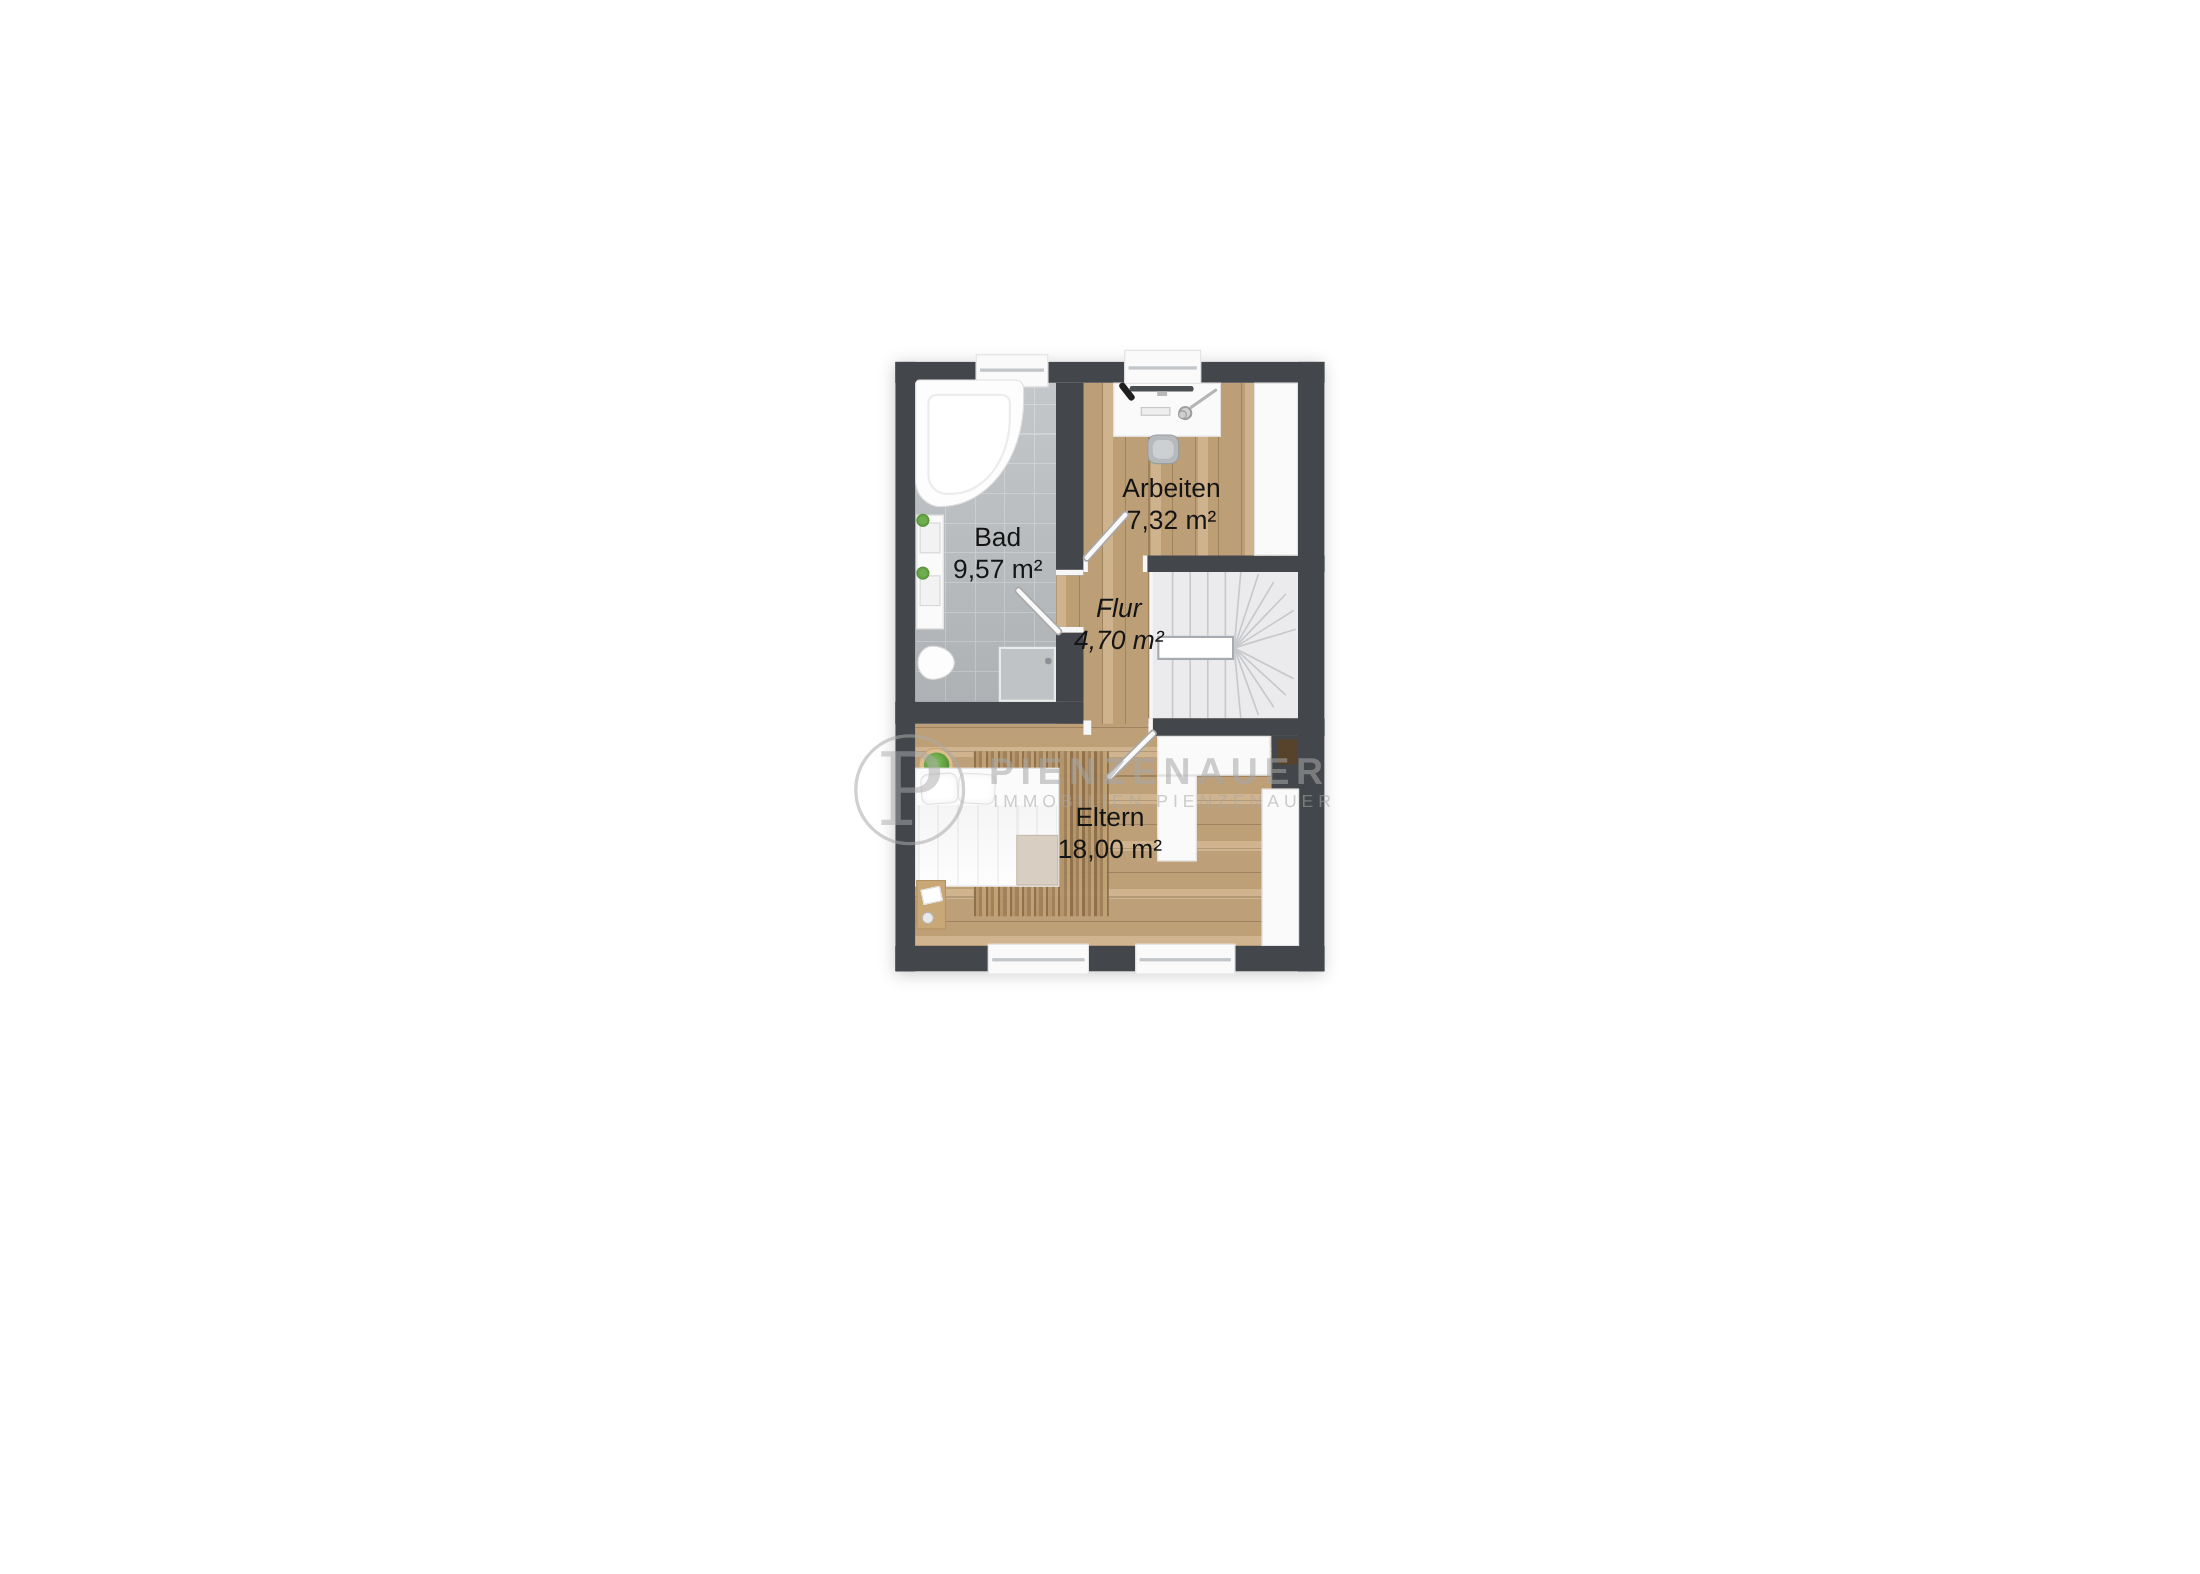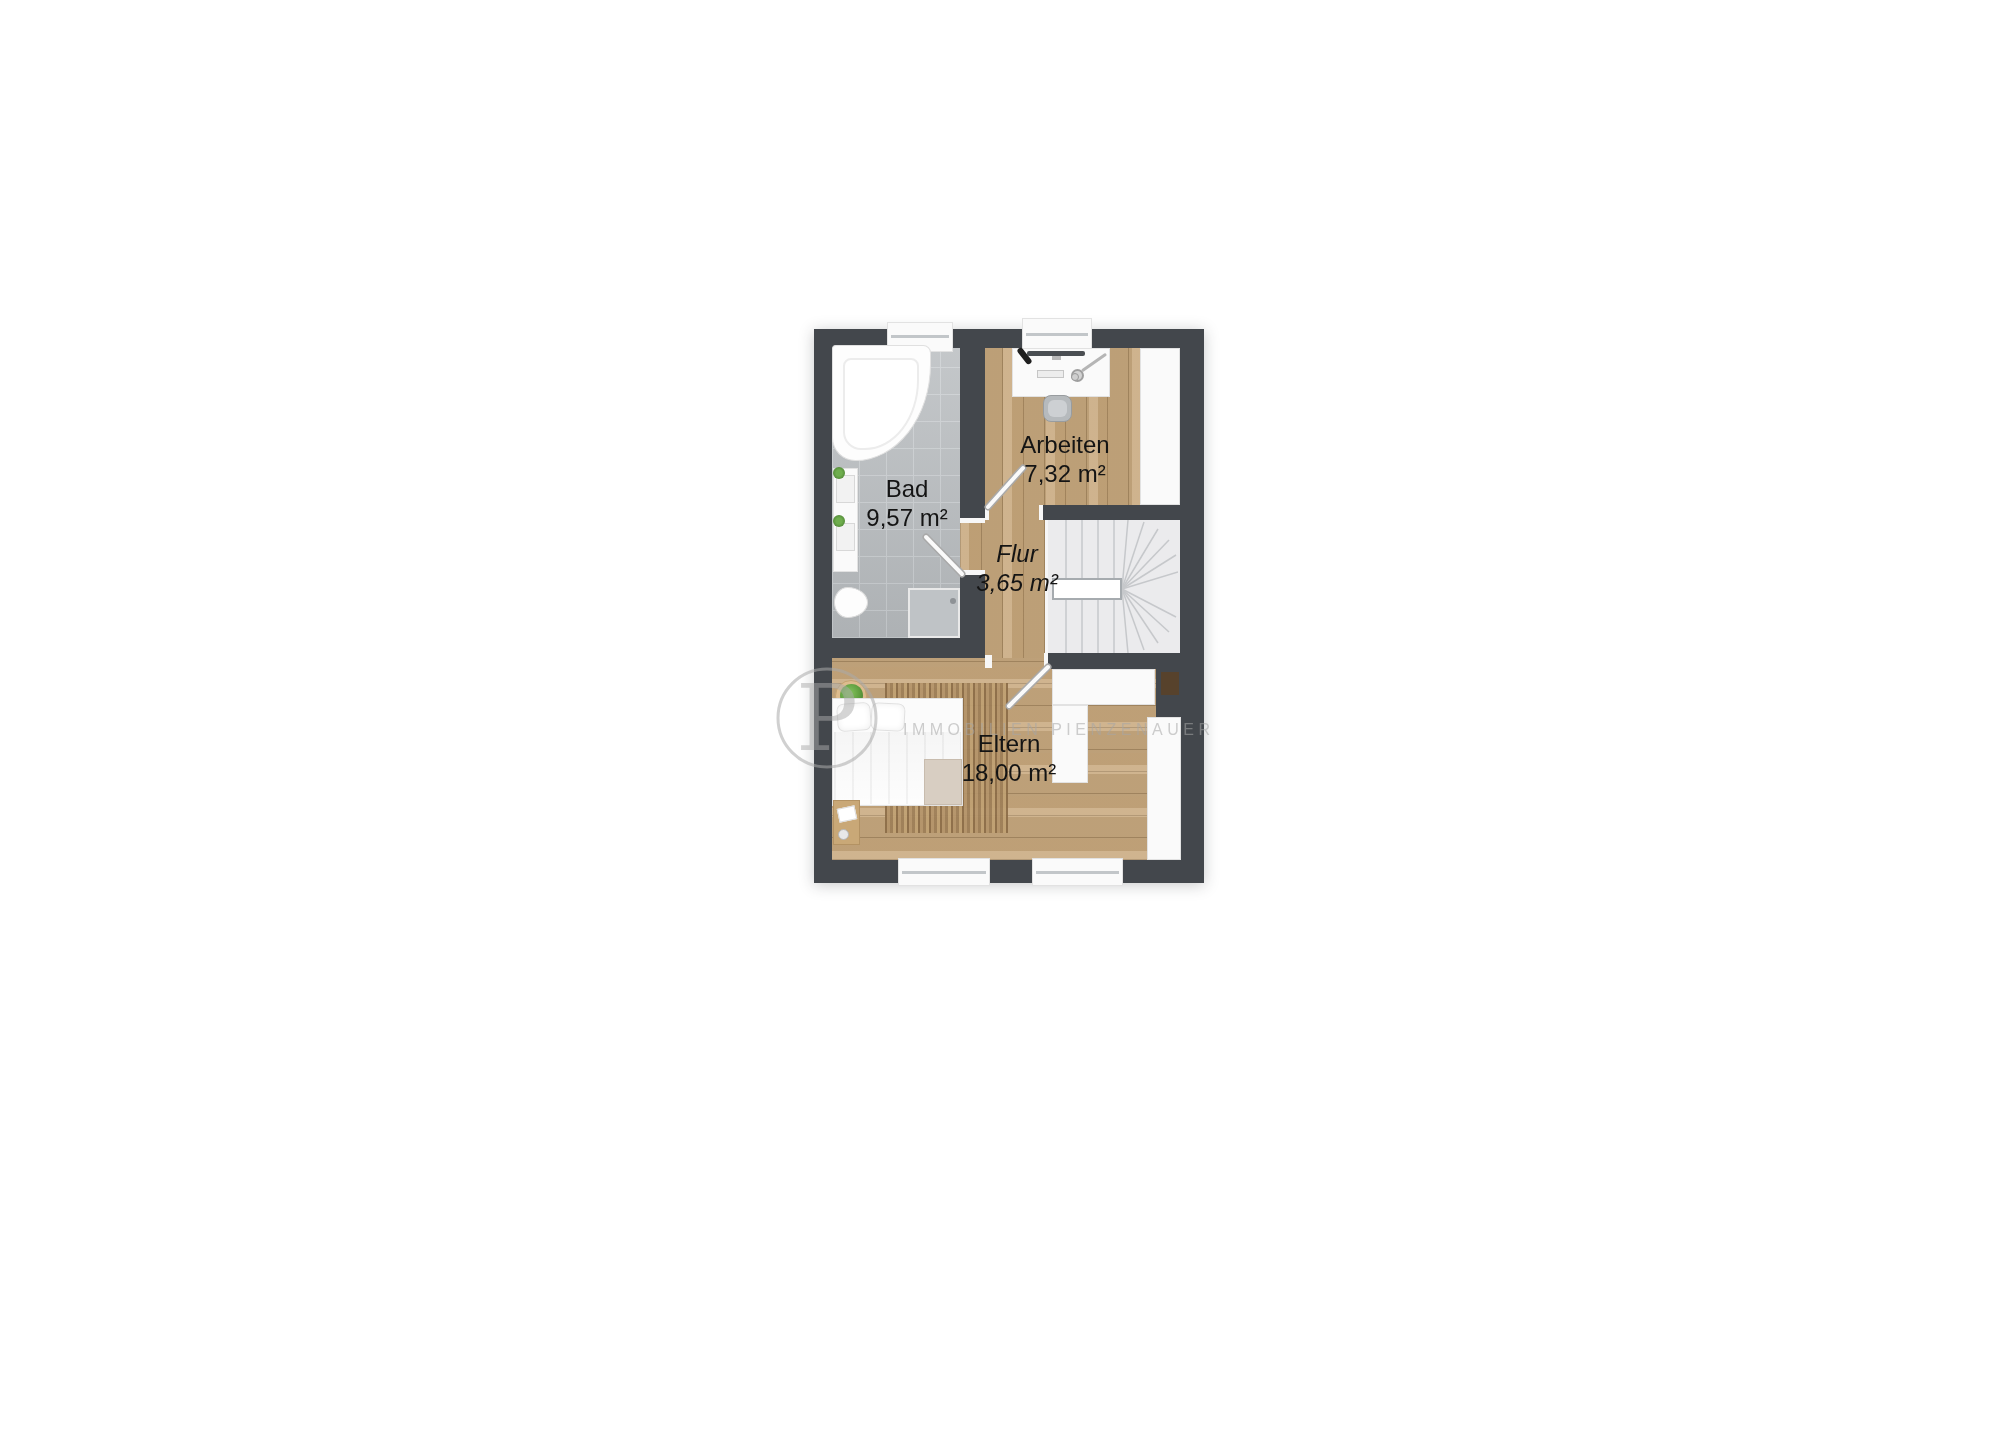--- a/index.html
+++ b/index.html
@@ -188,27 +188,28 @@
   <div class="room-label" style="left:93px;top:174px;">
     <div>Bad</div>
     <div>9,57 m²</div>
   </div>
   <div class="room-label" style="left:251px;top:130px;">
     <div>Arbeiten</div>
     <div>7,32 m²</div>
   </div>
   <div class="room-label" style="left:203px;top:239px;font-style:italic;">
     <div>Flur</div>
-    <div>3,65 m²</div>
+    <div>4,70 m²</div>
   </div>
   <div class="room-label" style="left:195px;top:429px;">
     <div>Eltern</div>
     <div>18,00 m²</div>
   </div>
 </div>
 
 <div class="abs" style="left:0;top:0;width:2000px;height:1431px;pointer-events:none;">
   <svg class="abs" style="left:764px;top:655px;" width="130" height="140" viewBox="0 0 130 140">
     <circle cx="63" cy="63" r="49" fill="none" stroke="rgba(170,170,170,0.55)" stroke-width="3"></circle>
     <text x="63" y="95" text-anchor="middle" font-family="DejaVu Serif, serif" font-size="92" fill="rgba(170,170,170,0.5)">P</text>
   </svg>
+  <div class="wm wm-brand">PIENZENAUER</div>
   <div class="wm wm-tagline">IMMOBILIEN PIENZENAUER</div>
 </div>
 
 </body></html>

